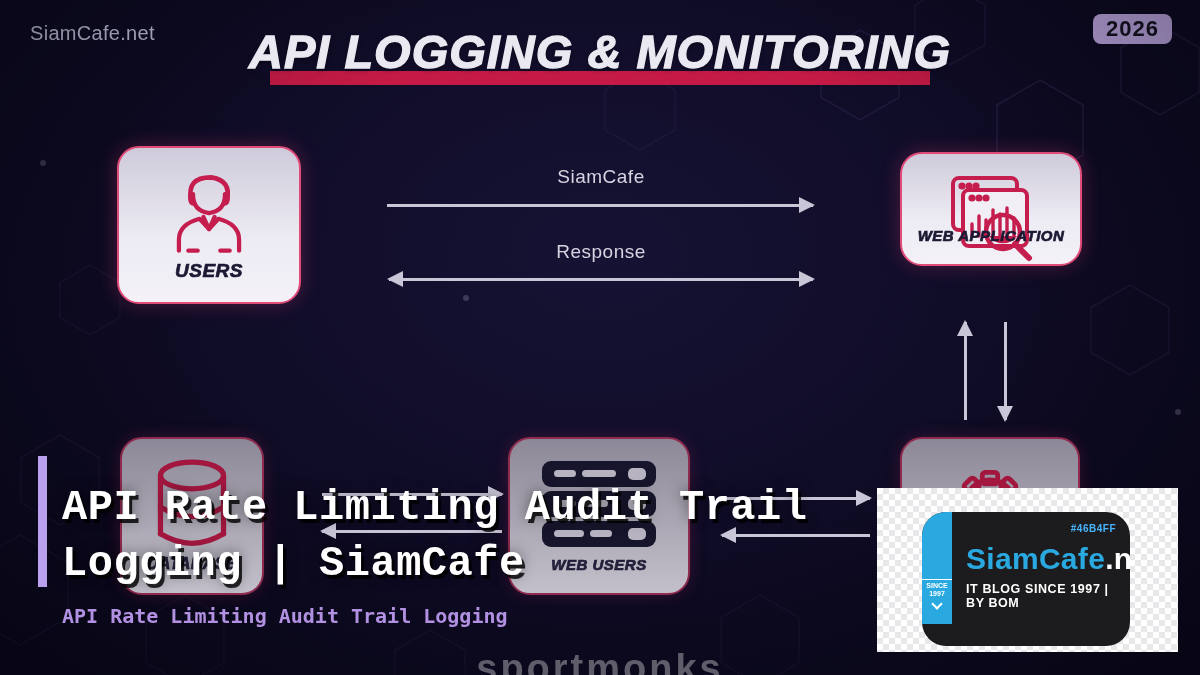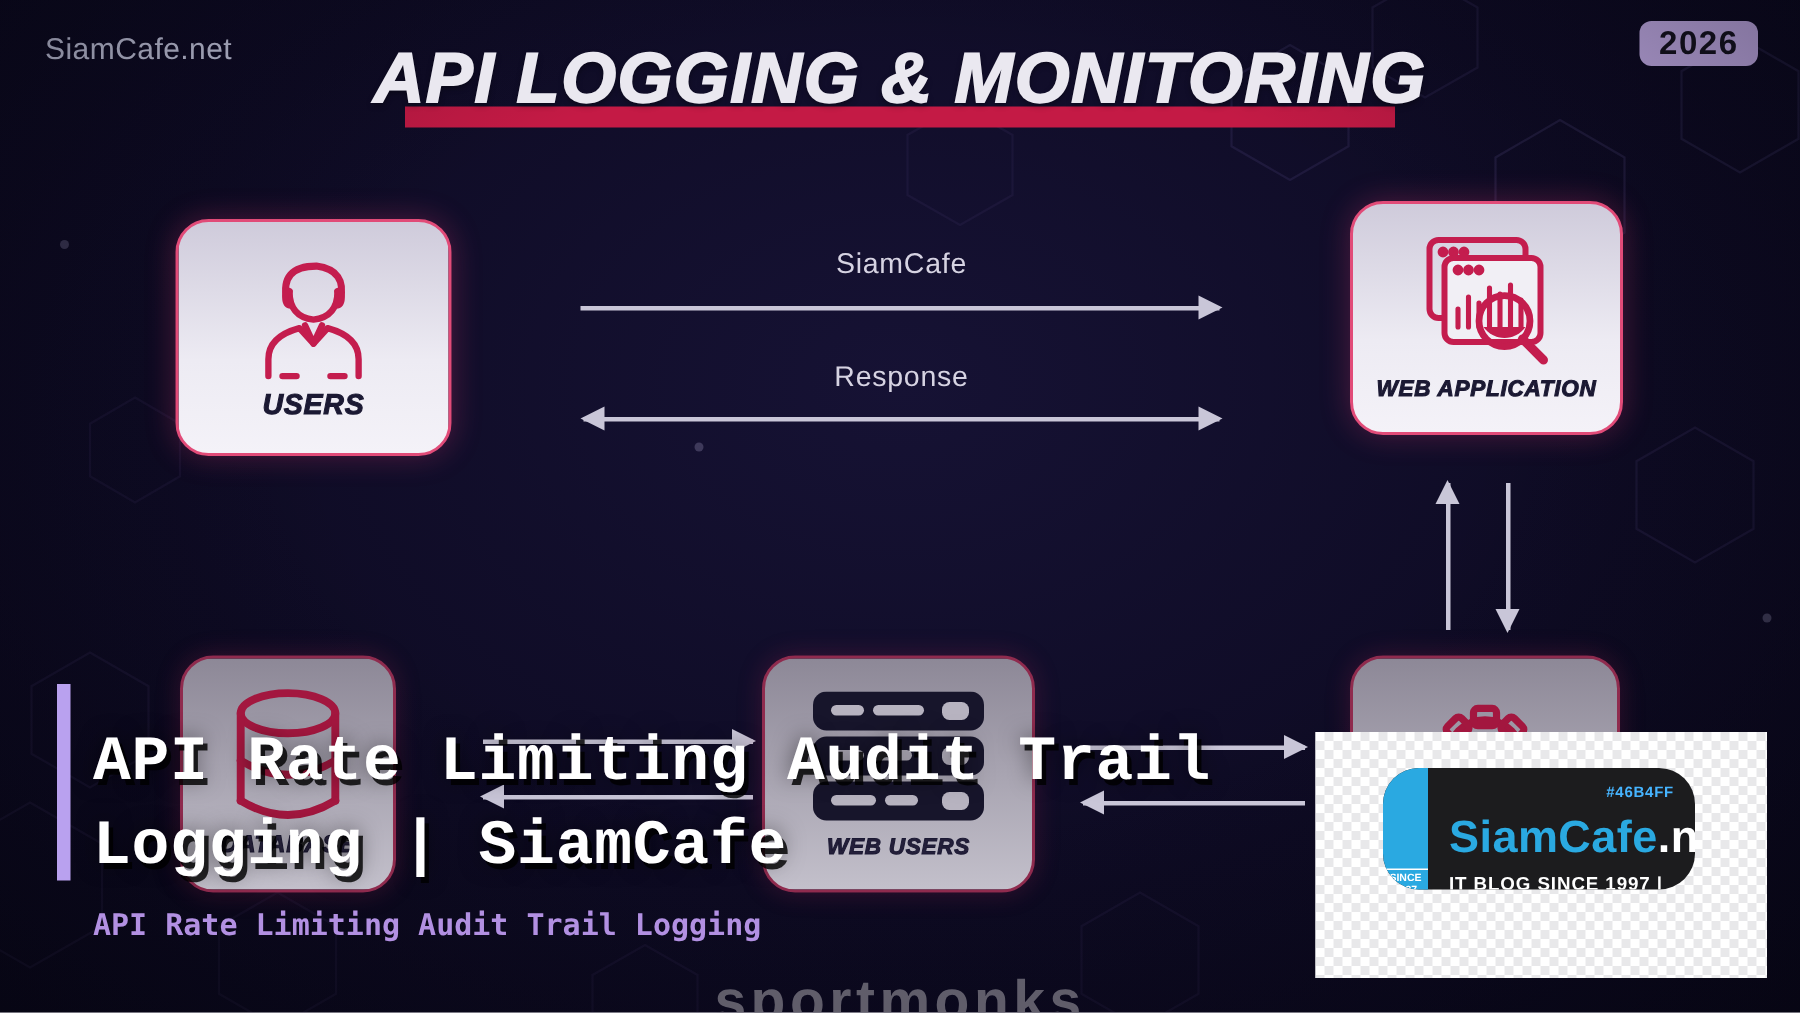--- a/index.html
+++ b/index.html
@@ -32,21 +32,21 @@
     border:2px solid #e14b78; box-shadow:0 0 20px rgba(225,60,115,0.30); }
   .node.dim { background:linear-gradient(180deg,#8d8897 0%, #c3c0cb 100%);
     border:2px solid #8f2b4e; box-shadow:0 0 16px rgba(150,35,80,0.30); }
   .node-label { position:absolute; left:0; right:0; bottom:20px; text-align:center;
     font-weight:700; font-style:italic; color:#1b1933; letter-spacing:0.5px;
     -webkit-text-stroke:0.7px #1b1933; }
   .node-icon { position:absolute; left:50%; transform:translateX(-50%); top:20px; }
 
   #node-users { left:117px; top:146px; width:184px; height:158px; }
   #node-users .node-label { font-size:19px; }
-  #node-webapp { left:900px; top:134px; width:182px; height:156px; }
+  #node-webapp { left:900px; top:152px; width:182px; height:114px; }
   #node-webapp .node-label { font-size:15px; }
   #node-database { left:120px; top:437px; width:144px; height:158px; }
   #node-database .node-label { font-size:16px; color:#2a2540; }
   #node-webserver { left:508px; top:437px; width:182px; height:158px; }
   #node-webserver .node-label { font-size:15px; color:#241f3a; }
   #node-gear { left:900px; top:437px; width:180px; height:158px; }
 
   
   .h-arrow { height:3px; background:#c9c6d8; z-index:1; }
   .h-arrow.head-right::after { content:""; position:absolute; right:-2px; top:-7px;
@@ -79,21 +79,21 @@
   #overlay-line1 { top:484px; }
   #overlay-line2 { top:540px; }
   .overlay-subtitle { left:62px; top:604px; z-index:5; color:#b290e2;
     font-family:"DejaVu Sans Mono", monospace; font-weight:700; font-size:20px; }
 
   
   #logo-card { left:877px; top:488px; width:301px; height:164px; z-index:6;
     background-color:#ffffff;
     background-image:conic-gradient(#e8e8ea 25%, #ffffff 25% 50%, #e8e8ea 50% 75%, #ffffff 75%);
     background-size:12px 12px; }
-  #logo-plate { position:absolute; left:45px; top:24px; width:208px; height:81px;
+  #logo-plate { position:absolute; left:45px; top:24px; width:208px; height:134px;
     background:#1c1c1e; border-radius:24px; overflow:hidden; }
   #logo-stripe { position:absolute; left:0; top:0; width:30px; height:112px; background:#2aa9e1; }
   #logo-since { position:absolute; left:0; bottom:16px; width:30px; text-align:center;
     color:#ffffff; font-size:7px; font-weight:700; line-height:8px;
     border-top:1px solid #ffffff; padding-top:2px; }
   #logo-since .chev { display:block; margin:2px auto 0; width:8px; height:8px;
     border-right:2px solid #ffffff; border-bottom:2px solid #ffffff; transform:rotate(45deg); }
   #logo-hex { position:absolute; right:14px; top:11px; color:#46b4ff; font-size:10px;
     font-weight:700; letter-spacing:0.5px; }
   #logo-brand { position:absolute; left:44px; top:30px; font-size:30px; font-weight:700; letter-spacing:0.3px; }

